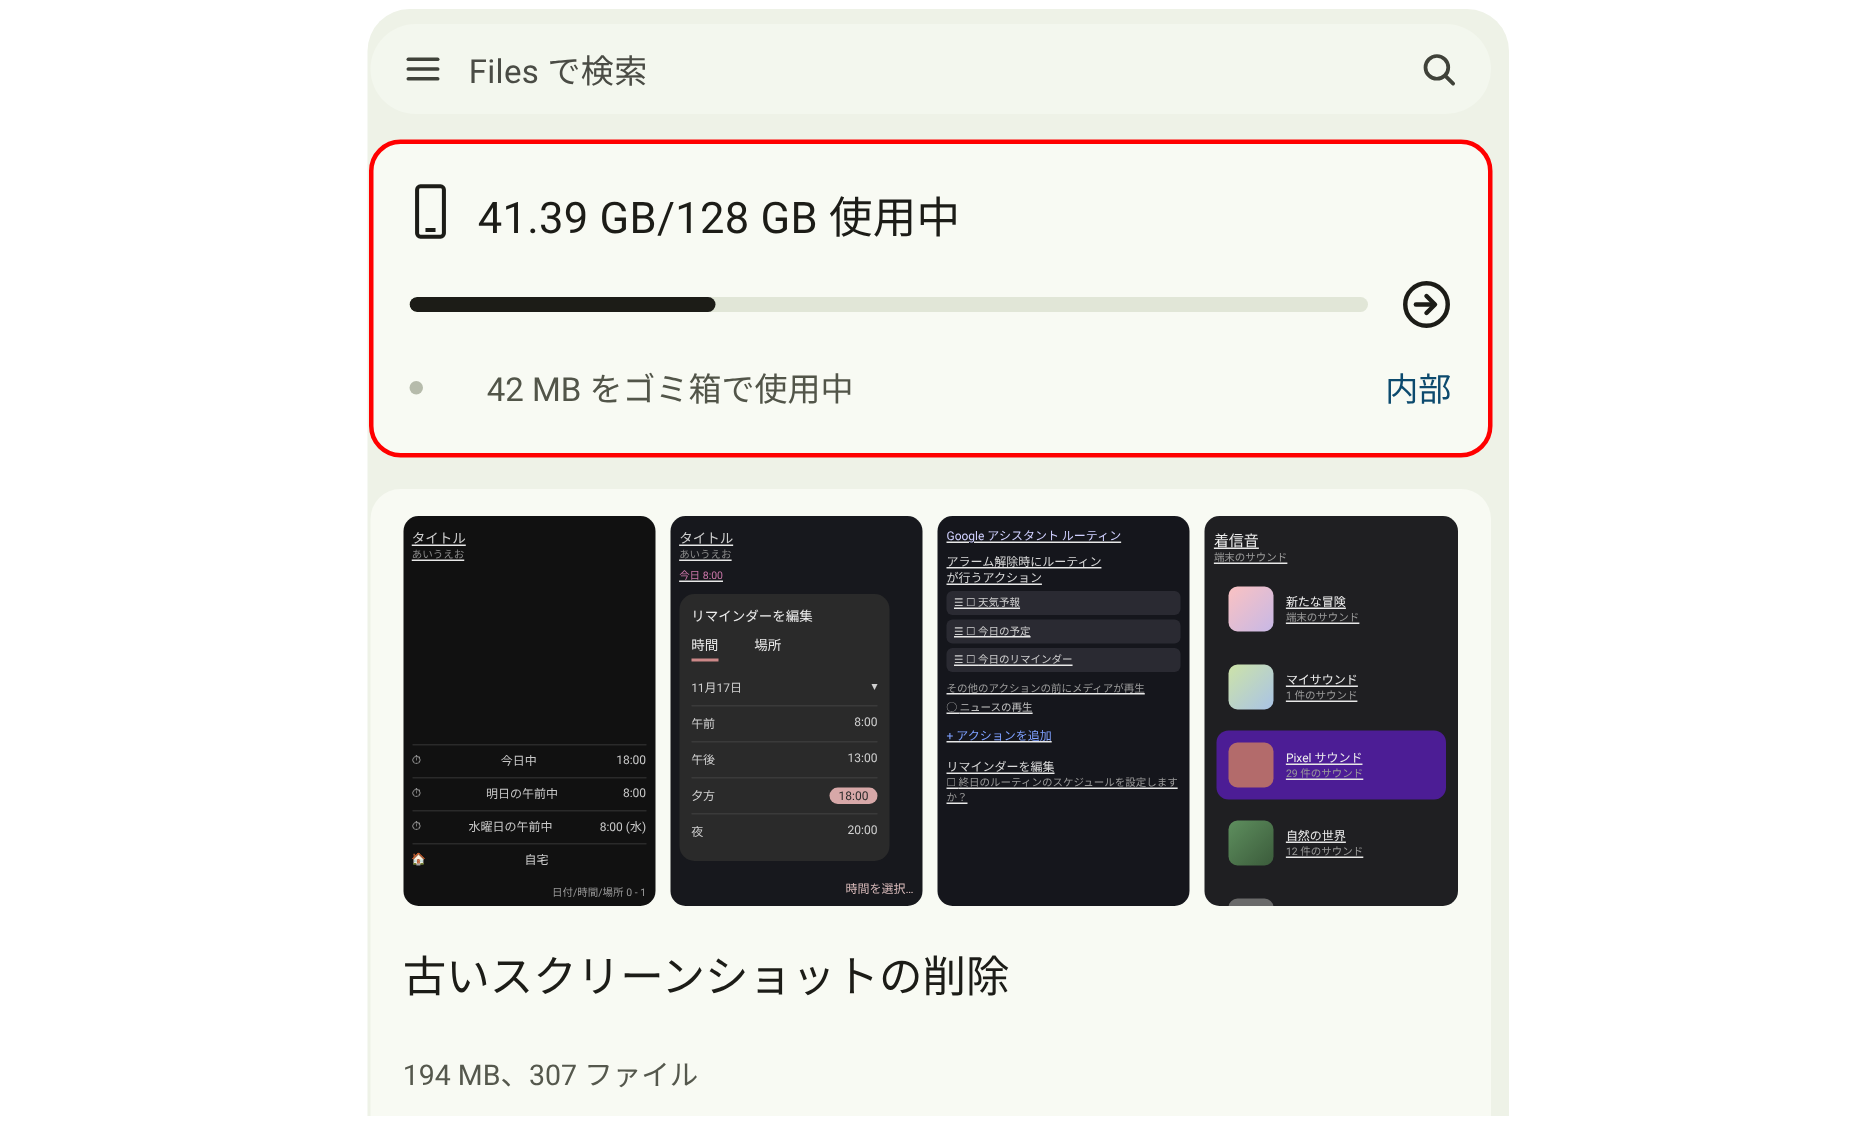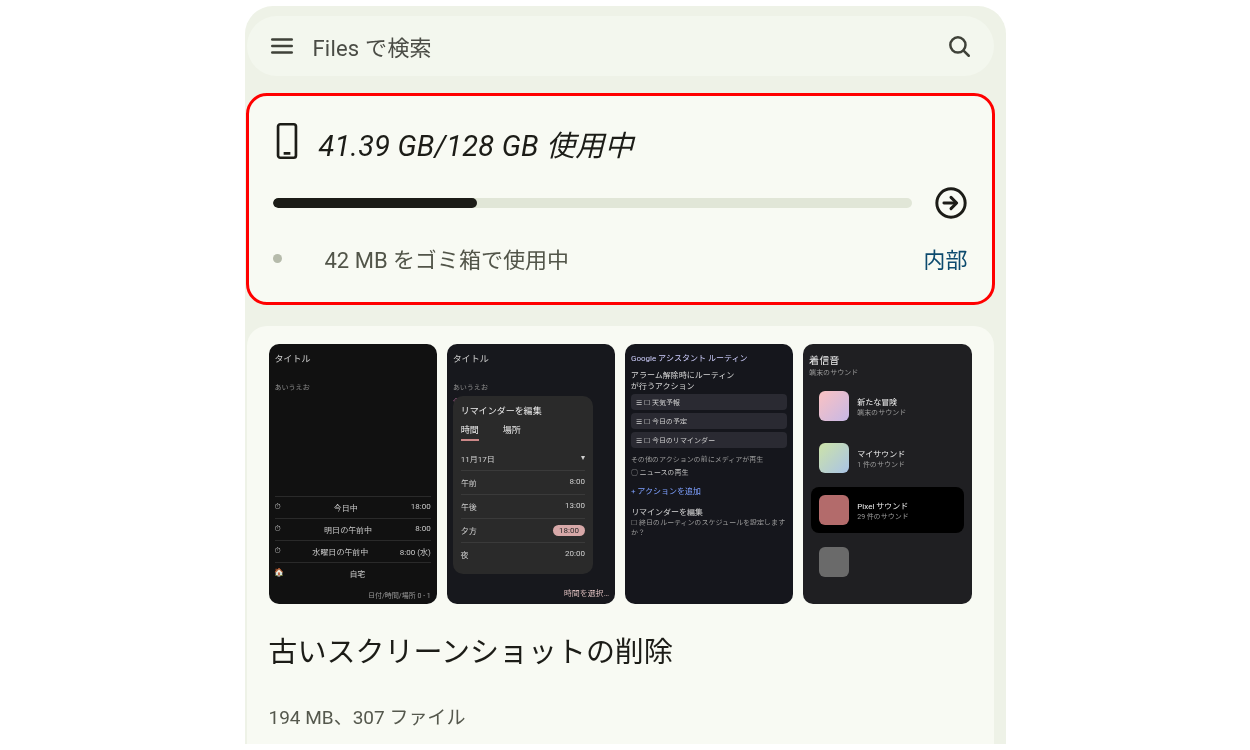--- a/index.html
+++ b/index.html
@@ -41,21 +41,21 @@
   
   .storage-card {
     margin-top: 18px;
     background: #f8faf3;
     border-radius: 20px;
     padding: 28px 26px 30px 26px;
     outline: 3px solid #ff0000;
     outline-offset: -2px;
   }
   .storage-head {
-    display: flex; align-items: center; gap: 18px; font-style: italic;
+    display: flex; align-items: center; gap: 18px;
   }
   .storage-title {
     font-size: 29px;
     color: #1c1c17;
     letter-spacing: .2px;
     font-weight: 400;
   }
   .progress-row {
     margin-top: 22px;
     display: flex; align-items: center; gap: 22px;
@@ -99,23 +99,24 @@
   }
   .thumb {
     flex:1; height: 260px;
     border-radius: 10px;
     background: #111;
     color: #e8e8e8;
     font-size: 8px;
     padding: 8px 6px;
     position: relative;
     overflow: hidden;
+    text-decoration: underline;
   }
   .thumb .t-title { font-size: 9px; color:#cfcfcf; }
-  .thumb .t-sub { font-size: 7px; color:#8a8a8a; margin-top:17px; }
+  .thumb .t-sub { font-size: 7px; color:#8a8a8a; margin-top:0; }
   .thumb .row-line {
     display:flex; justify-content:space-between;
     font-size: 8px; color:#c9c9c9;
     padding: 5px 0; border-top:1px solid #2a2a2a;
   }
   .thumb .pill {
     background:#2a2a32; border-radius:4px;
     font-size:7px; color:#cfcfcf;
     padding:3px 5px; margin:3px 0;
     display:block;
@@ -148,21 +149,21 @@
     padding:8px; font-size:8px; color:#eee;
     display:flex; align-items:center; gap:8px;
   }
   .thumb4 .swatch { width:30px; height:30px; border-radius:6px; }
   .thumb4 .cap { font-size:7px; color:#9a9a9a; display:block; }
   .swatch.a { background:linear-gradient(135deg,#fbc2c2,#c7b8e6); }
   .swatch.b { background:linear-gradient(135deg,#cde3a8,#a9c3e6); }
   .swatch.c { background:#b36b6b; }
   .swatch.d { background:linear-gradient(135deg,#5e8f5e,#3b5b3b); }
   .swatch.e { background:#6a6a6a; }
-  .thumb4 .sound-tile.sel { background:#000000; }
+  .thumb4 .sound-tile.sel { background:#4c1d95; }
 
   .screens-title {
     margin-top: 24px;
     font-size: 29px;
     color: #1c1c17;
   }
   .screens-sub {
     margin-top: 32px;
     font-size: 19px;
     color: #55584d;
@@ -320,20 +321,24 @@
           </div>
         <div class="sound-tile">
             <span class="swatch b"></span>
             <span><span>マイサウンド</span><span class="cap">1 件のサウンド</span></span>
           </div>
         <div class="sound-tile sel">
             <span class="swatch c"></span>
             <span><span>Pixel サウンド</span><span class="cap">29 件のサウンド</span></span>
           </div>
         <div class="sound-tile">
+            <span class="swatch d"></span>
+            <span><span>自然の世界</span><span class="cap">12 件のサウンド</span></span>
+          </div>
+        <div class="sound-tile">
             <span class="swatch e"></span>
           </div>
       </div>
 
     </div>
 
     <div class="screens-title">古いスクリーンショットの削除</div>
     <div class="screens-sub">194 MB、307 ファイル</div>
 
     <div class="select-btn-wrap">

